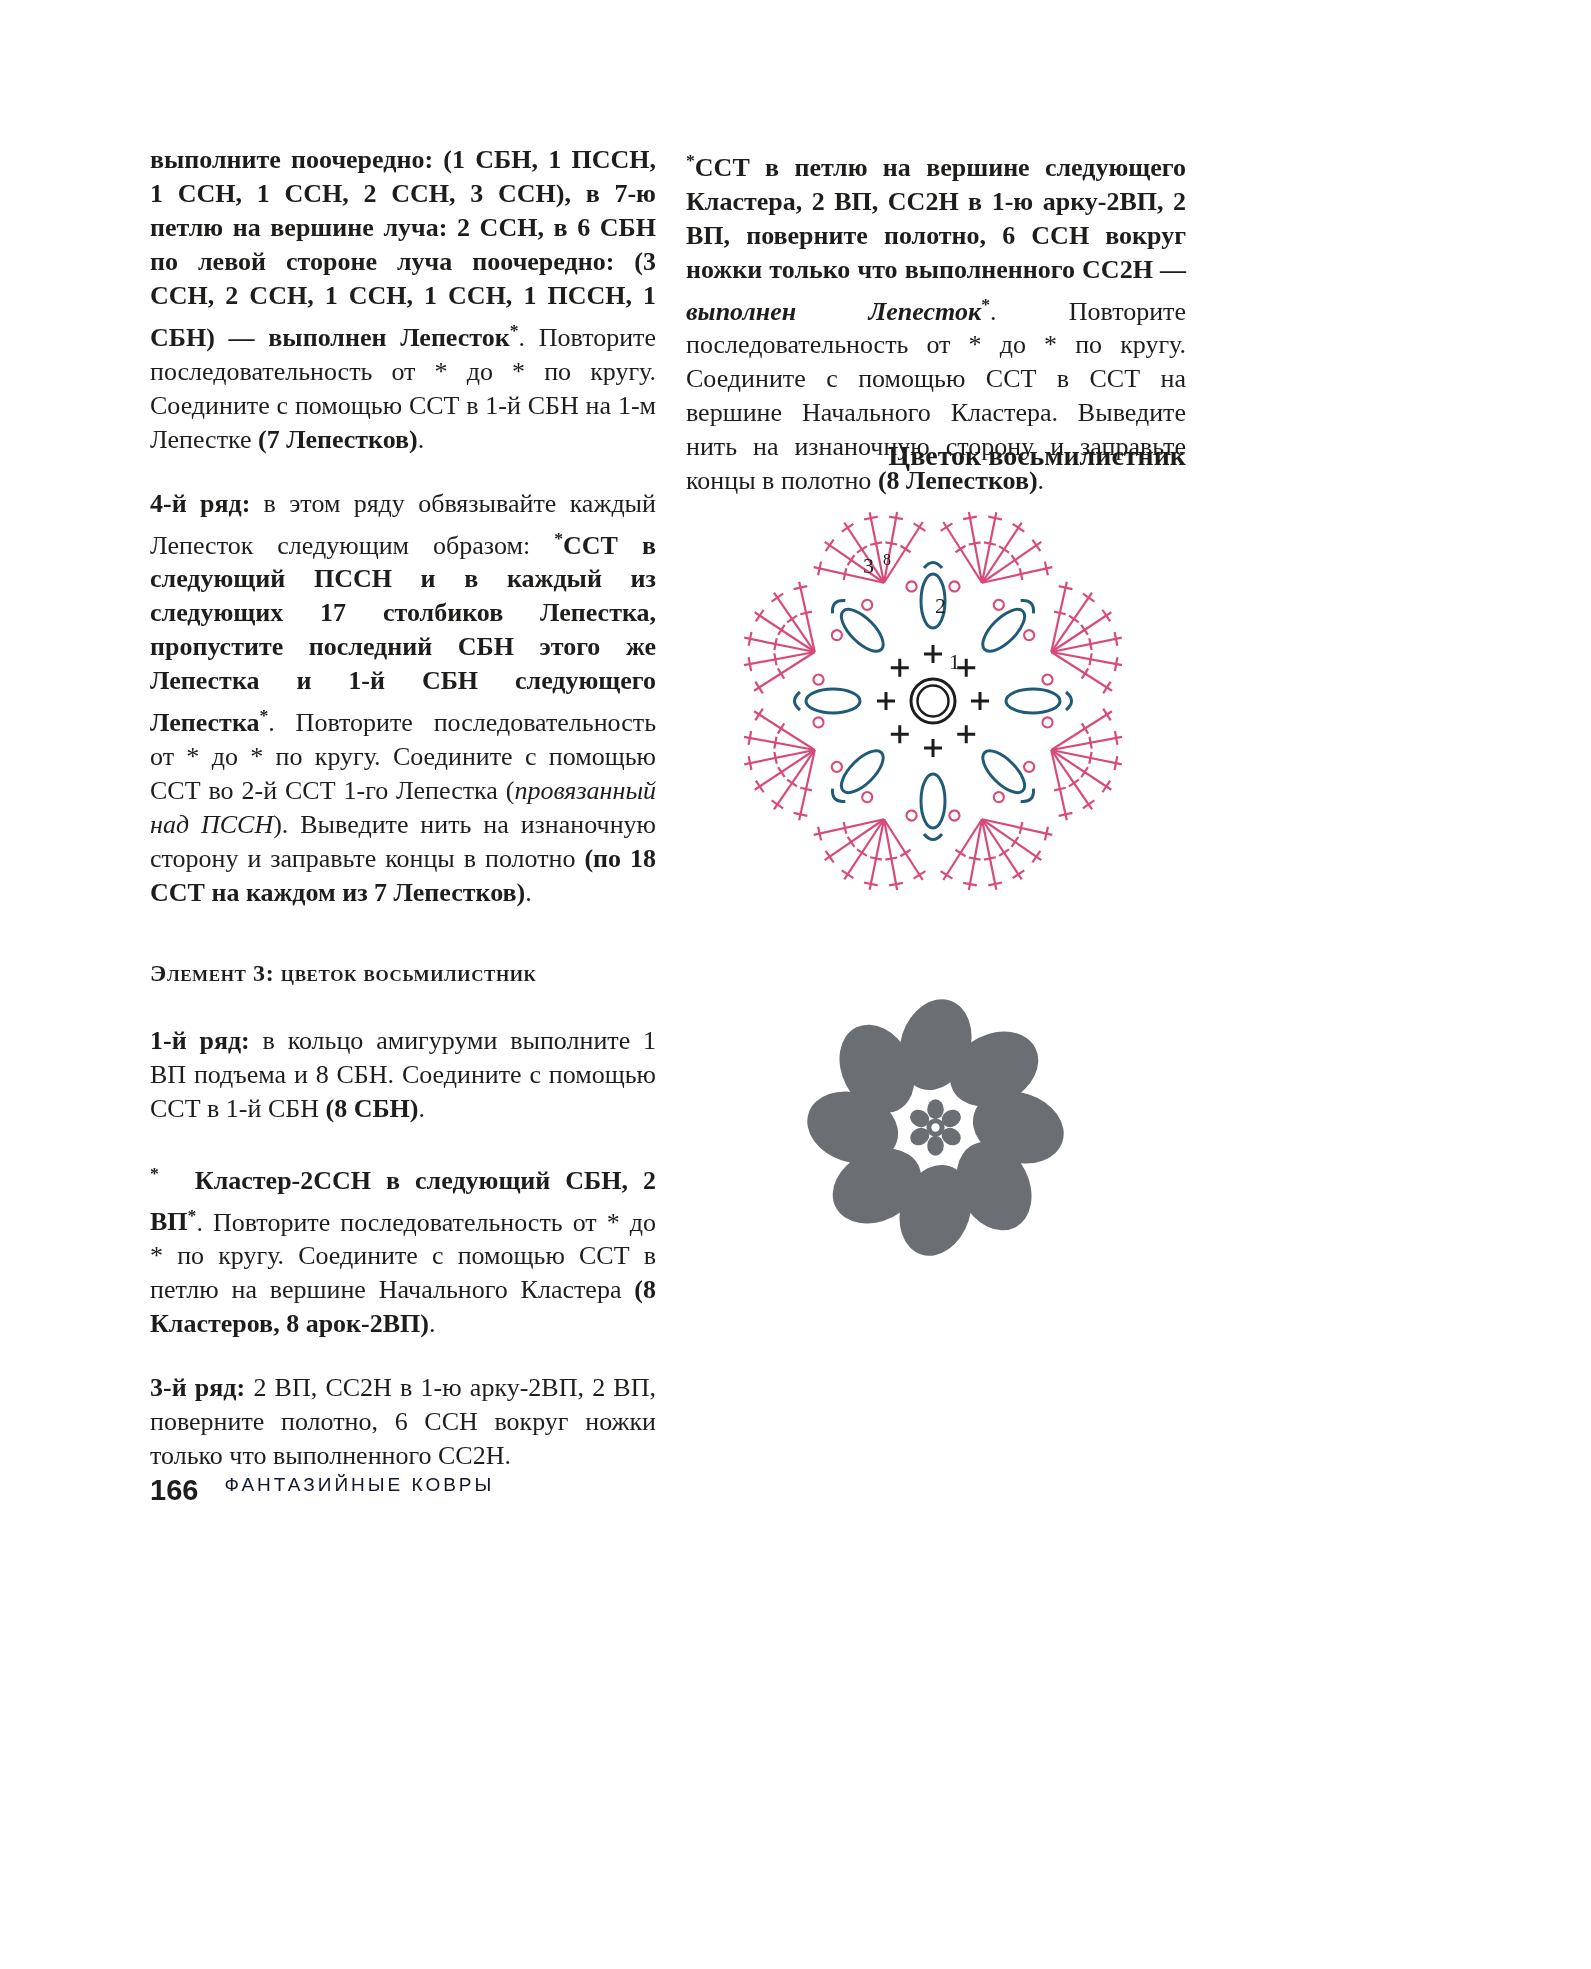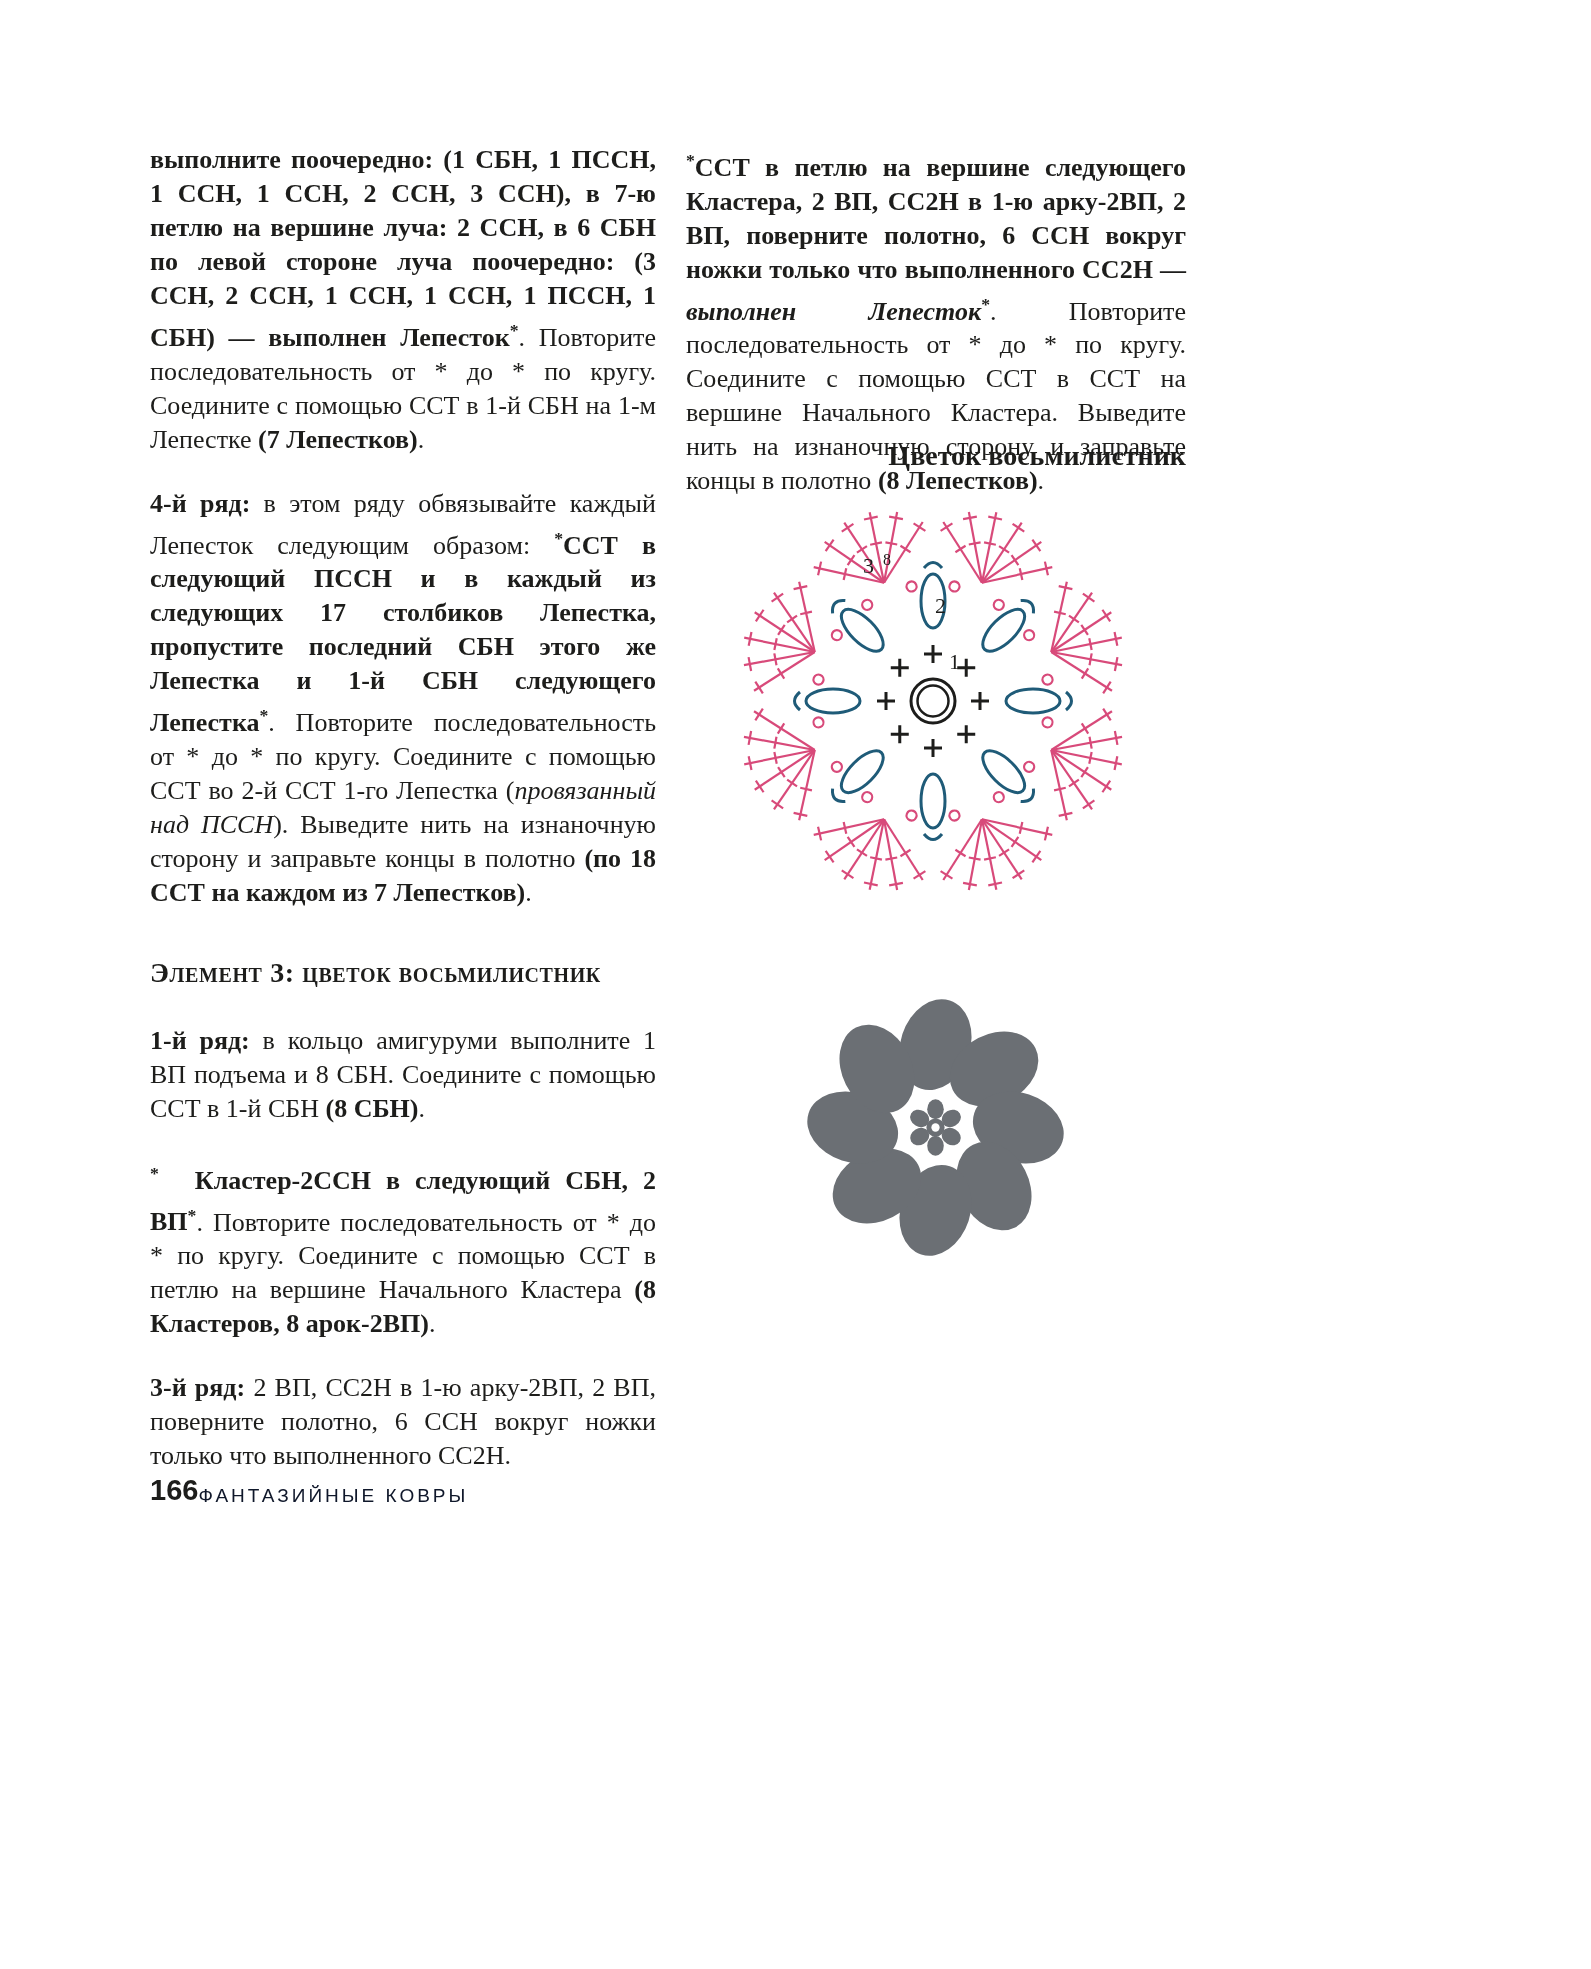--- a/index.html
+++ b/index.html
@@ -12,31 +12,31 @@
   .page { position:absolute; inset:0; background:#ffffff; }
   .col {
     position:absolute; font-size:26px; line-height:34px; text-align:justify;
   }
   .col-left  { left:150px; top:143px; width:506px; }
   .col-right { left:686px; top:143px; width:500px; height:1500px; }
   .para { margin-bottom:30px; }
   sup { font-size:68%; font-weight:700; }
   .section-heading {
     font-weight:700; font-variant:small-caps; letter-spacing:.6px;
-    font-size:28px; margin:46px 0 34px 0; text-align:left;
+    font-size:24px; margin:46px 0 34px 0; text-align:left;
   }
   .diagram-heading {
     position:absolute; top:296px; left:0; width:100%;
     text-align:right; font-weight:700; font-size:28px;
   }
   #crochet-diagram { position:absolute; top:346px; left:12px; }
   #flower-silhouette { position:absolute; top:852px; left:117px; }
   .footer {
     position:absolute; left:150px; top:1474px;
-    display:flex; align-items:flex-end; 
+    display:flex; align-items:flex-start; gap:26px;
     font-family:"Liberation Sans","DejaVu Sans",sans-serif;
   }
   .page-number { font-weight:700; font-size:29px; color:#1d1d1b; }
   .book-title  { font-size:19px; letter-spacing:3px; color:#0f172a; }
 </style>
 </head>
 <body>
 
 <div class="page">
 

